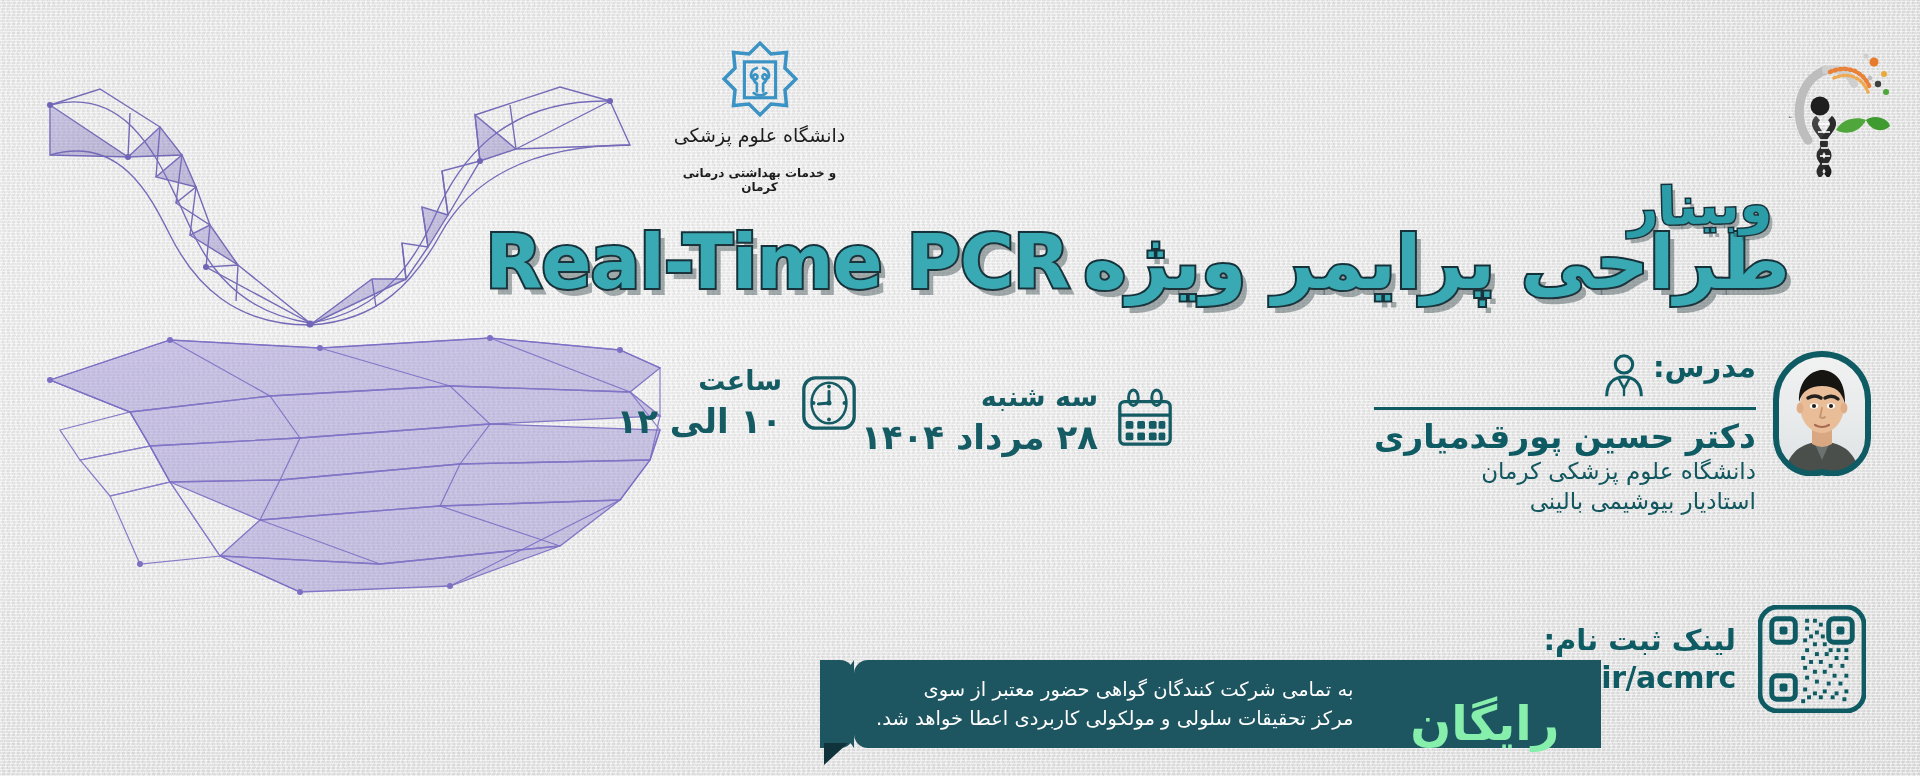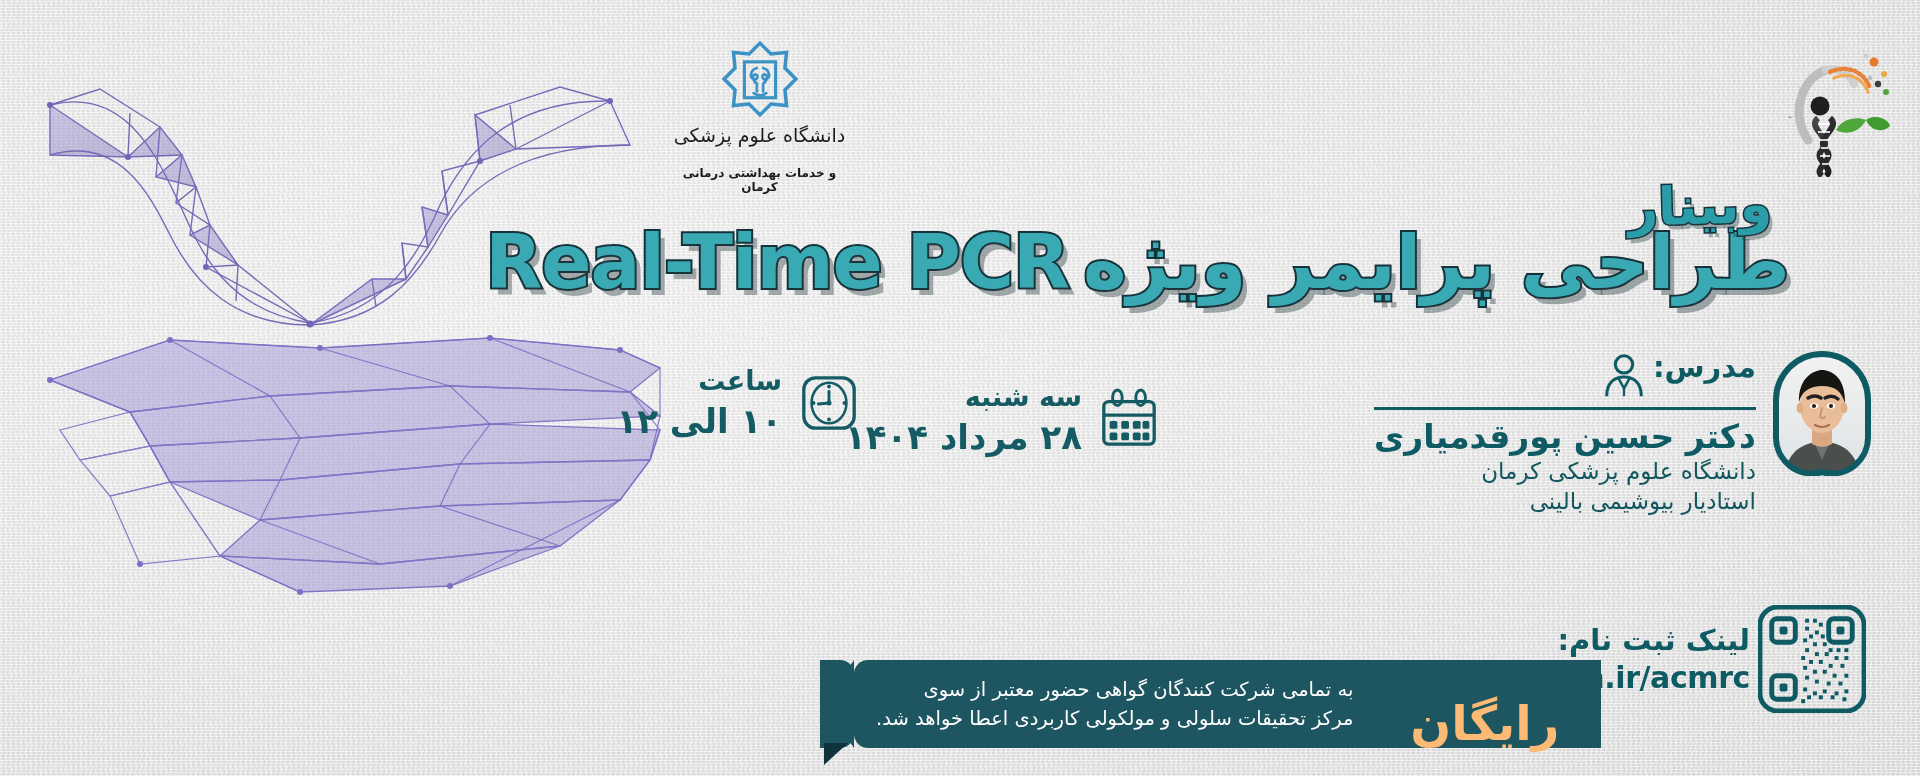--- a/index.html
+++ b/index.html
@@ -77,21 +77,21 @@
     display:flex; align-items:baseline; justify-content:flex-start; gap:14px;
     direction:rtl;
   }
   .t-main .lat{ direction:ltr; unicode-bidi:isolate; letter-spacing:-1px; }
 
   
   .info-group{
     position:absolute; display:flex; align-items:center; gap:16px;
     direction:rtl; color:#155b62;
   }
-  #date-group{ right:760px; top:380px; }
+  #date-group{ right:744px; top:380px; }
   #time-group{ right:1060px; top:364px; }
   .info-text{ text-align:right; line-height:1.25; }
   .info-top{ font-size:27px; font-weight:bold; color:#145b63; }
   .info-bot{ font-size:34px; font-weight:bold; color:#145b63; margin-top:2px; }
   .info-icon{ width:62px; height:62px; flex:0 0 auto; }
 
   
   #speaker-block{
     position:absolute; right:46px; top:350px; width:560px;
     direction:rtl; color:#125c63;
@@ -112,21 +112,21 @@
   .sp-sub{
     font-size:23px; color:#12575f; padding-right:118px; text-align:right; line-height:1.32;
   }
   #speaker-photo{
     position:absolute; right:0px; top:0px; width:104px; height:126px;
   }
 
   
   #register-block{
     position:absolute; right:46px; top:605px; width:560px;
-    display:flex; align-items:center; justify-content:flex-start; gap:8px;
+    display:flex; align-items:center; justify-content:flex-start; gap:22px;
     direction:rtl; padding-right:8px;
   }
   #qr-code{ width:108px; height:108px; flex:0 0 auto; }
   .reg-text{ text-align:right; }
   .reg-label{ font-size:29px; font-weight:bold; color:#0f5b63; line-height:1.2; }
   .reg-url{
     font-size:30px; font-weight:bold; color:#0f5b63; direction:ltr;
     unicode-bidi:isolate; margin-top:2px; letter-spacing:-.4px;
   }
 
@@ -139,21 +139,21 @@
     position:relative; background:#1d5560; color:#fff;
     display:flex; align-items:center; gap:18px;
     padding:0 26px 0 0; border-radius:14px 0 0 14px;
   }
   .fb-body::before{
     content:""; position:absolute; left:-30px; top:0; bottom:0; width:30px;
     background:#1d5560;
     clip-path:polygon(100% 0, 100% 100%, 0 50%);
   }
   .fb-free{
-    font-size:48px; font-weight:bold; color:#fdba74; line-height:1;
+    font-size:48px; font-weight:bold; color:#86efac; line-height:1;
     padding:0 16px 0 18px; white-space:nowrap;margin-top:37px;
   }
   .fb-divider{ width:3px; background:#ffffff; margin:14px 0; }
   .fb-lines{
     font-size:19.5px; color:#ffffff; line-height:1.5; text-align:right;
     padding:0 0 0 22px; white-space:nowrap;
   }
   .fb-tail{
     width:34px; background:#1d5560; border-radius:0 14px 14px 0; position:relative;
   }

